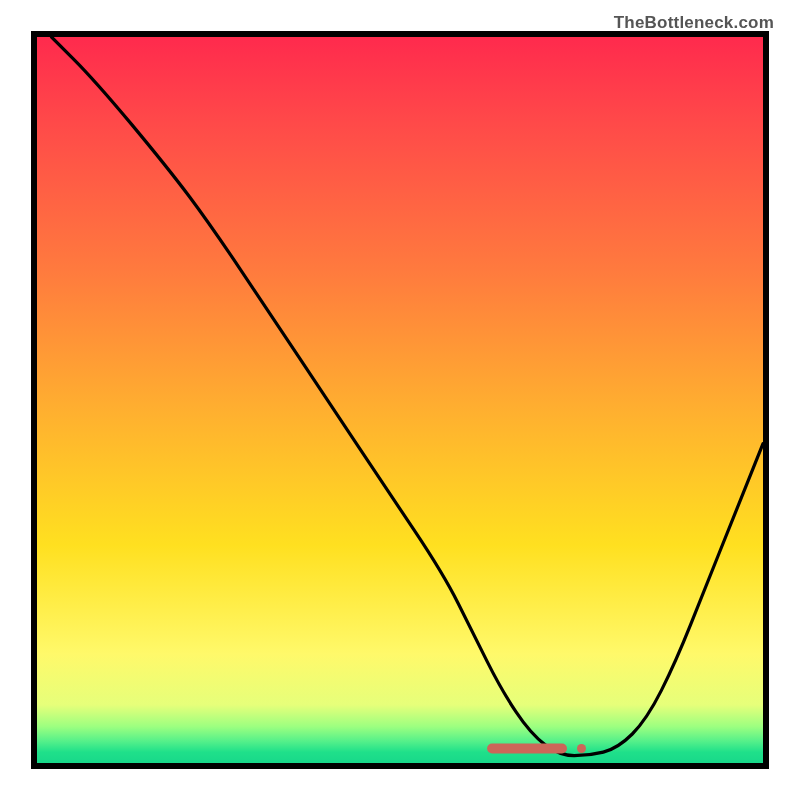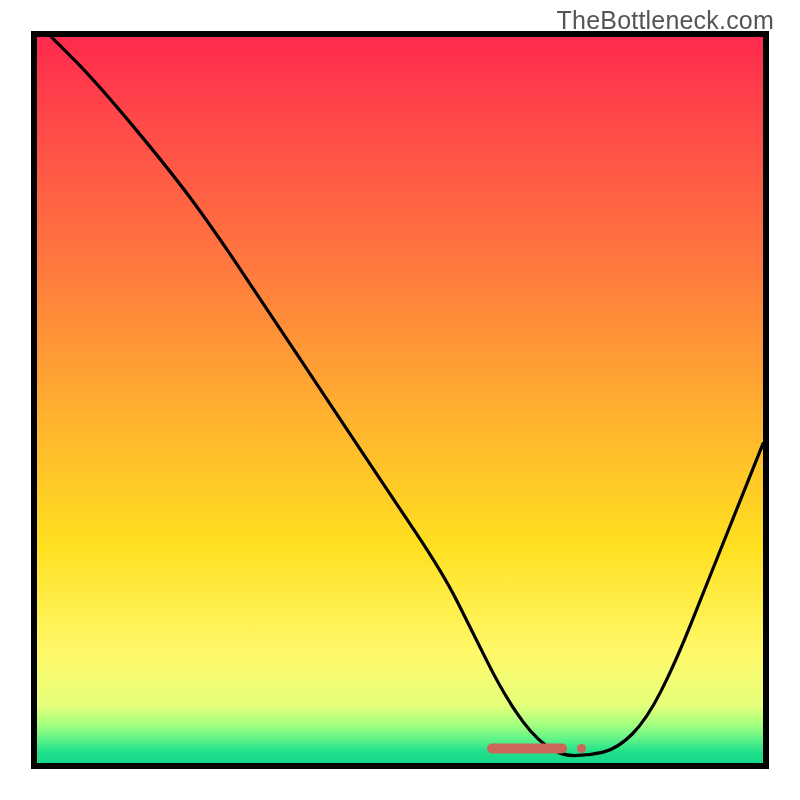--- a/index.html
+++ b/index.html
@@ -51,25 +51,25 @@
   }
   .curve-svg {
     position: absolute;
     left: 0;
     top: 0;
     width: 100%;
     height: 100%;
   }
   .watermark {
     position: absolute;
-    top: 6px;
+    top: 13px;
     right: 26px;
     color: #555;
-    font-size: 25px;
-    font-weight: 400;
+    font-size: 17px;
+    font-weight: 700;
     letter-spacing: 0.2px;
   }
 </style>
 </head>
 <body>
 
 <div class="stage">
 
   <div class="watermark">TheBottleneck.com</div>
 

